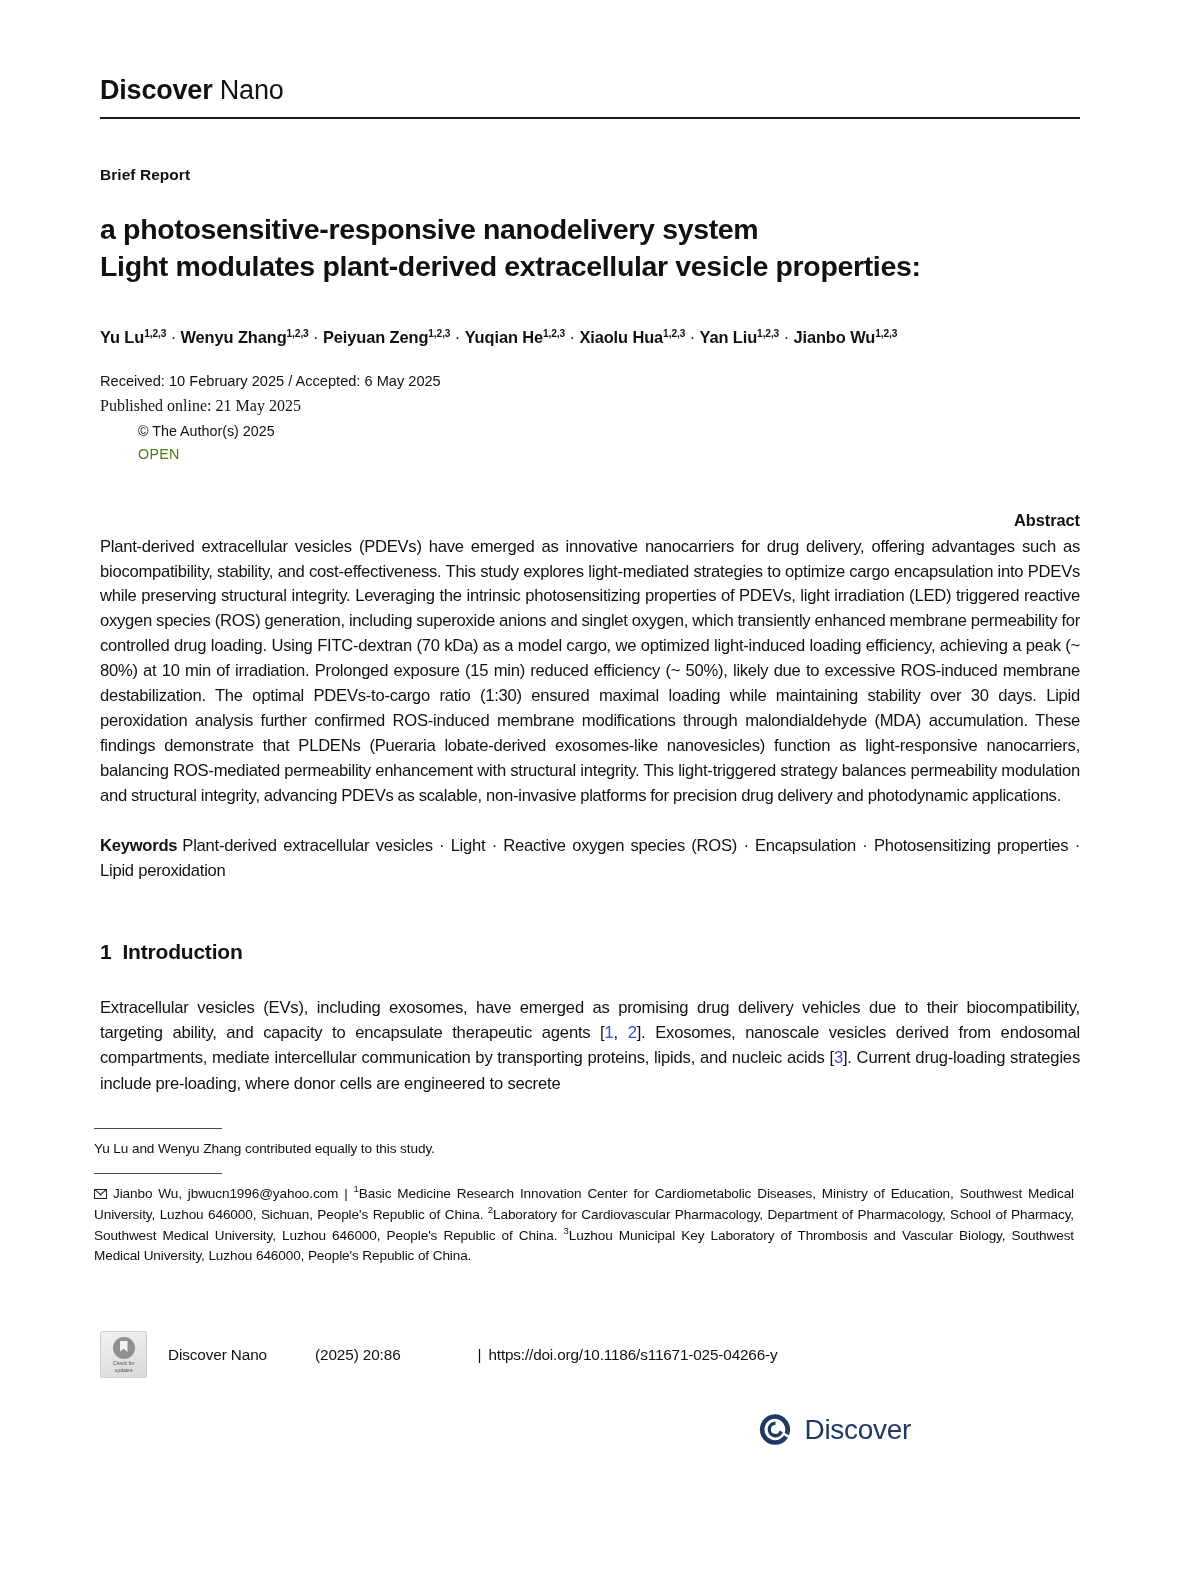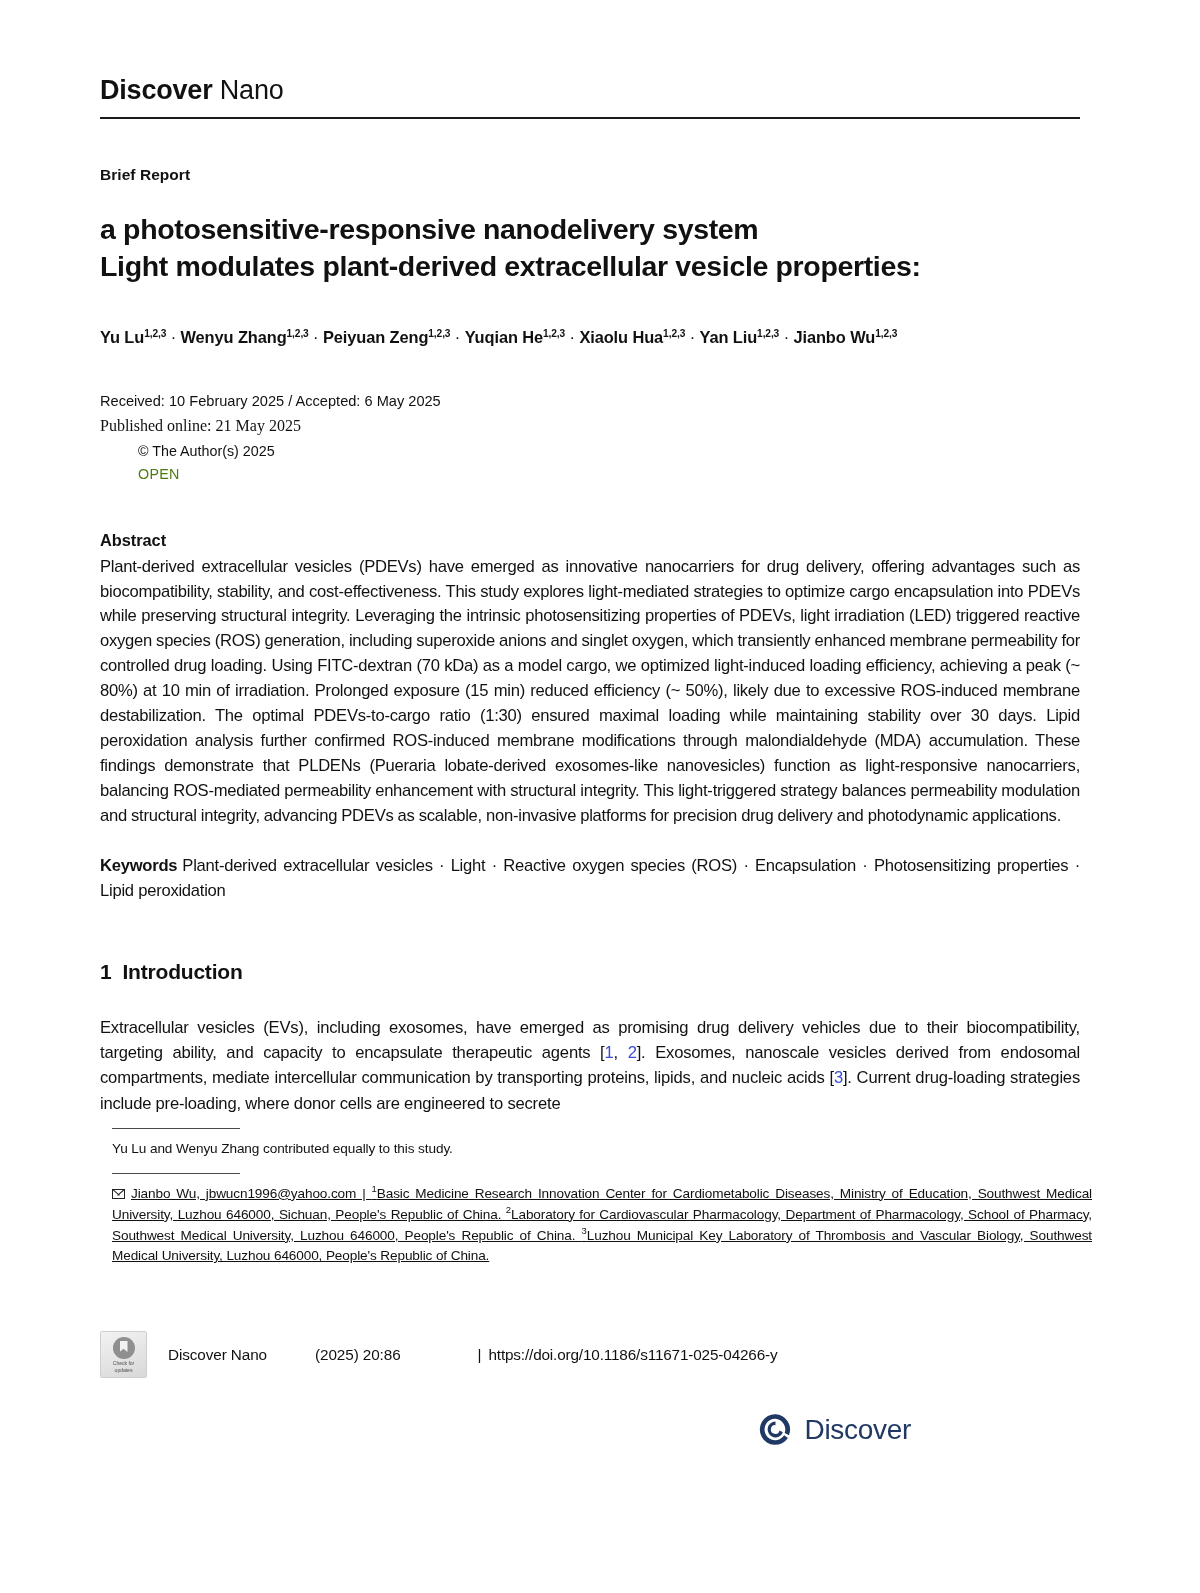--- a/index.html
+++ b/index.html
@@ -77,21 +77,21 @@
   .authors sup {
     font-size: 0.62em;
     vertical-align: super;
     line-height: 0;
     font-weight: 700;
   }
   .authors .sep { font-weight: 400; }
 
   
   .dates {
-    margin-top: 40px;
+    margin-top: 20px;
     font-size: 14.6px;
     line-height: 1.62;
     color: #111;
   }
   .dates .serif-line {
     font-family: "Liberation Serif", serif;
     font-size: 16px;
   }
   .dates .copyright-row {
     display: flex;
@@ -108,20 +108,21 @@
   }
 
   
   .abstract-block { margin-top: 44px; }
   .abstract-heading {
     font-size: 16.4px;
     font-weight: 700;
     letter-spacing: -0.05px;
     margin-bottom: 5px;
     color: #111;
+    text-align: right;
   }
   .abstract-body {
     font-size: 16.6px;
     line-height: 1.505;
     text-align: justify;
     letter-spacing: -0.25px;
     color: #111;
     word-spacing: -0.3px;
   }
 
@@ -154,21 +155,21 @@
     color: #111;
   }
   a.cite, .cite {
     color: #3a4ed0;
     text-decoration: none;
   }
 
   
   .footnotes {
     position: absolute;
-    left: 112px;
+    left: 94px;
     top: 1128px;
     width: 980px;
   }
   .fn-rule {
     border-top: 1.4px solid #4a4a4a;
     width: 128px;
     margin-bottom: 10px;
   }
   .fn-equal {
     font-size: 13.6px;
@@ -186,21 +187,20 @@
   }
   .fn-supp .supp-label { font-weight: 700; margin-right: 4px; }
   .doi-link { color: #3a4ed0; text-decoration: none; }
 
   .fn-affil {
     font-size: 13.6px;
     line-height: 1.54;
     letter-spacing: -0.12px;
     color: #111;
     text-align: justify;
-    text-decoration: underline;
   }
   .fn-affil sup {
     font-size: 0.7em;
     vertical-align: super;
     line-height: 0;
   }
   .mail-icon {
     display: inline-block;
     width: 13px;
     height: 10px;

